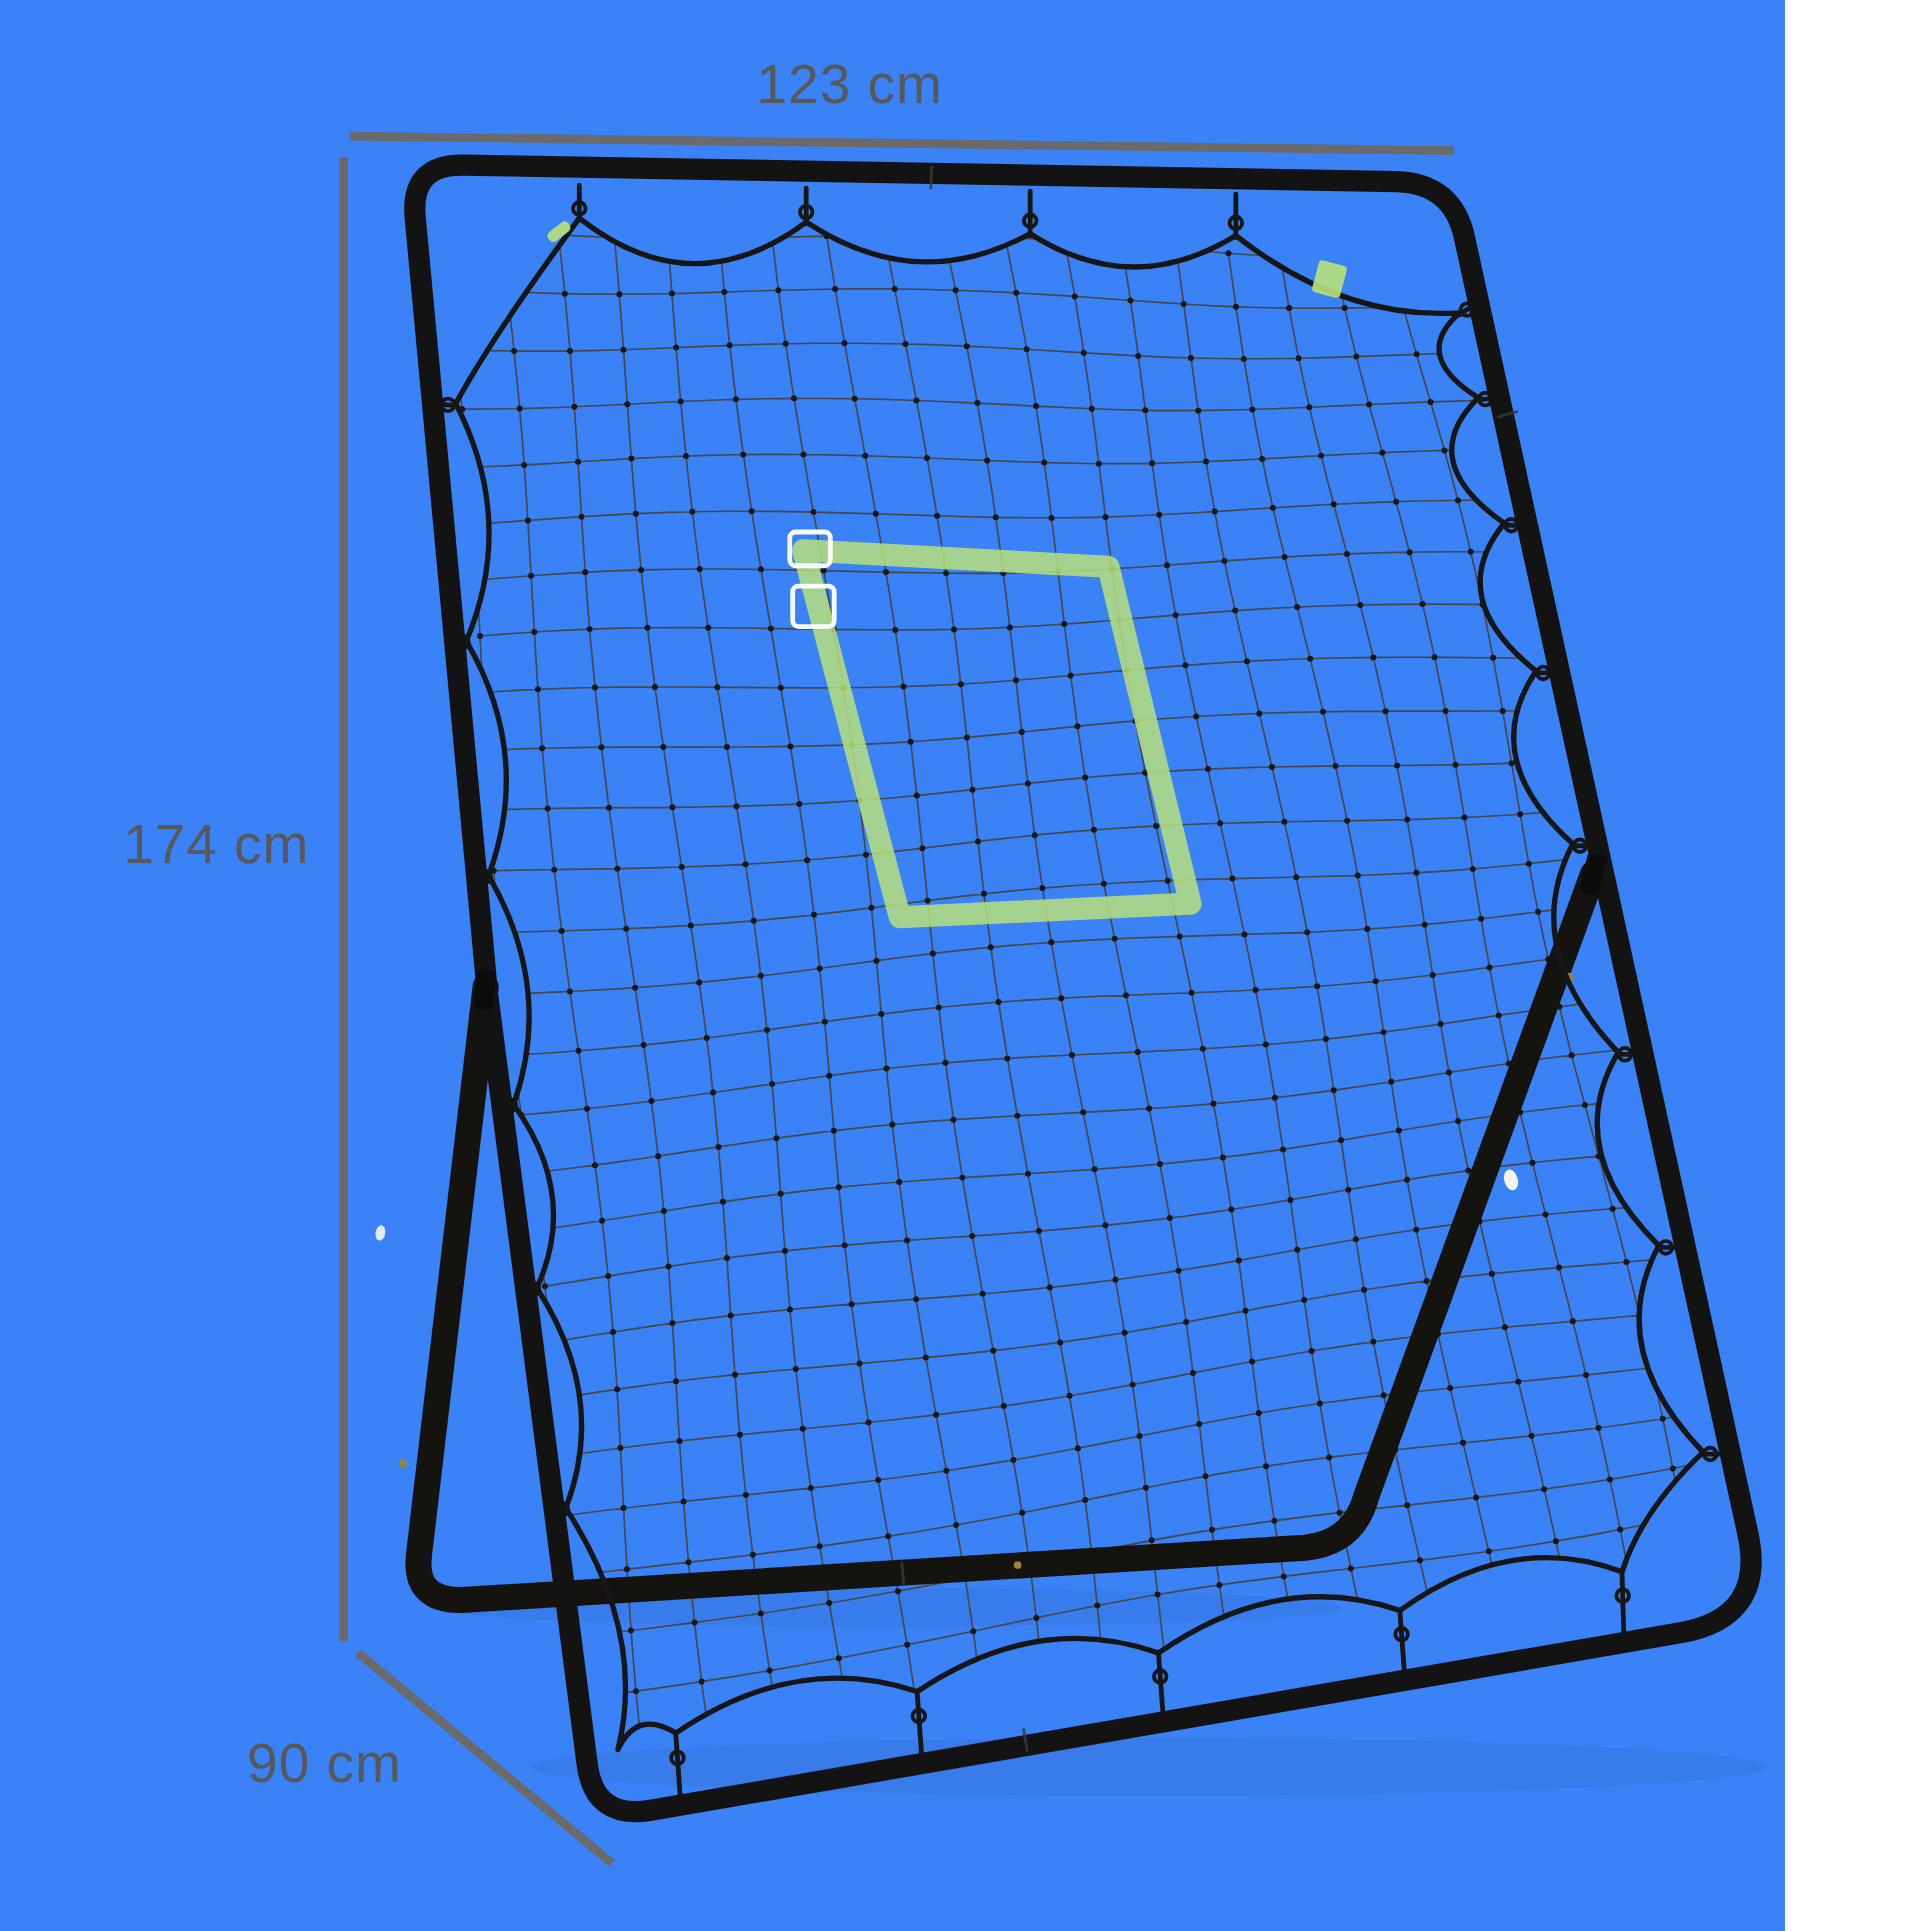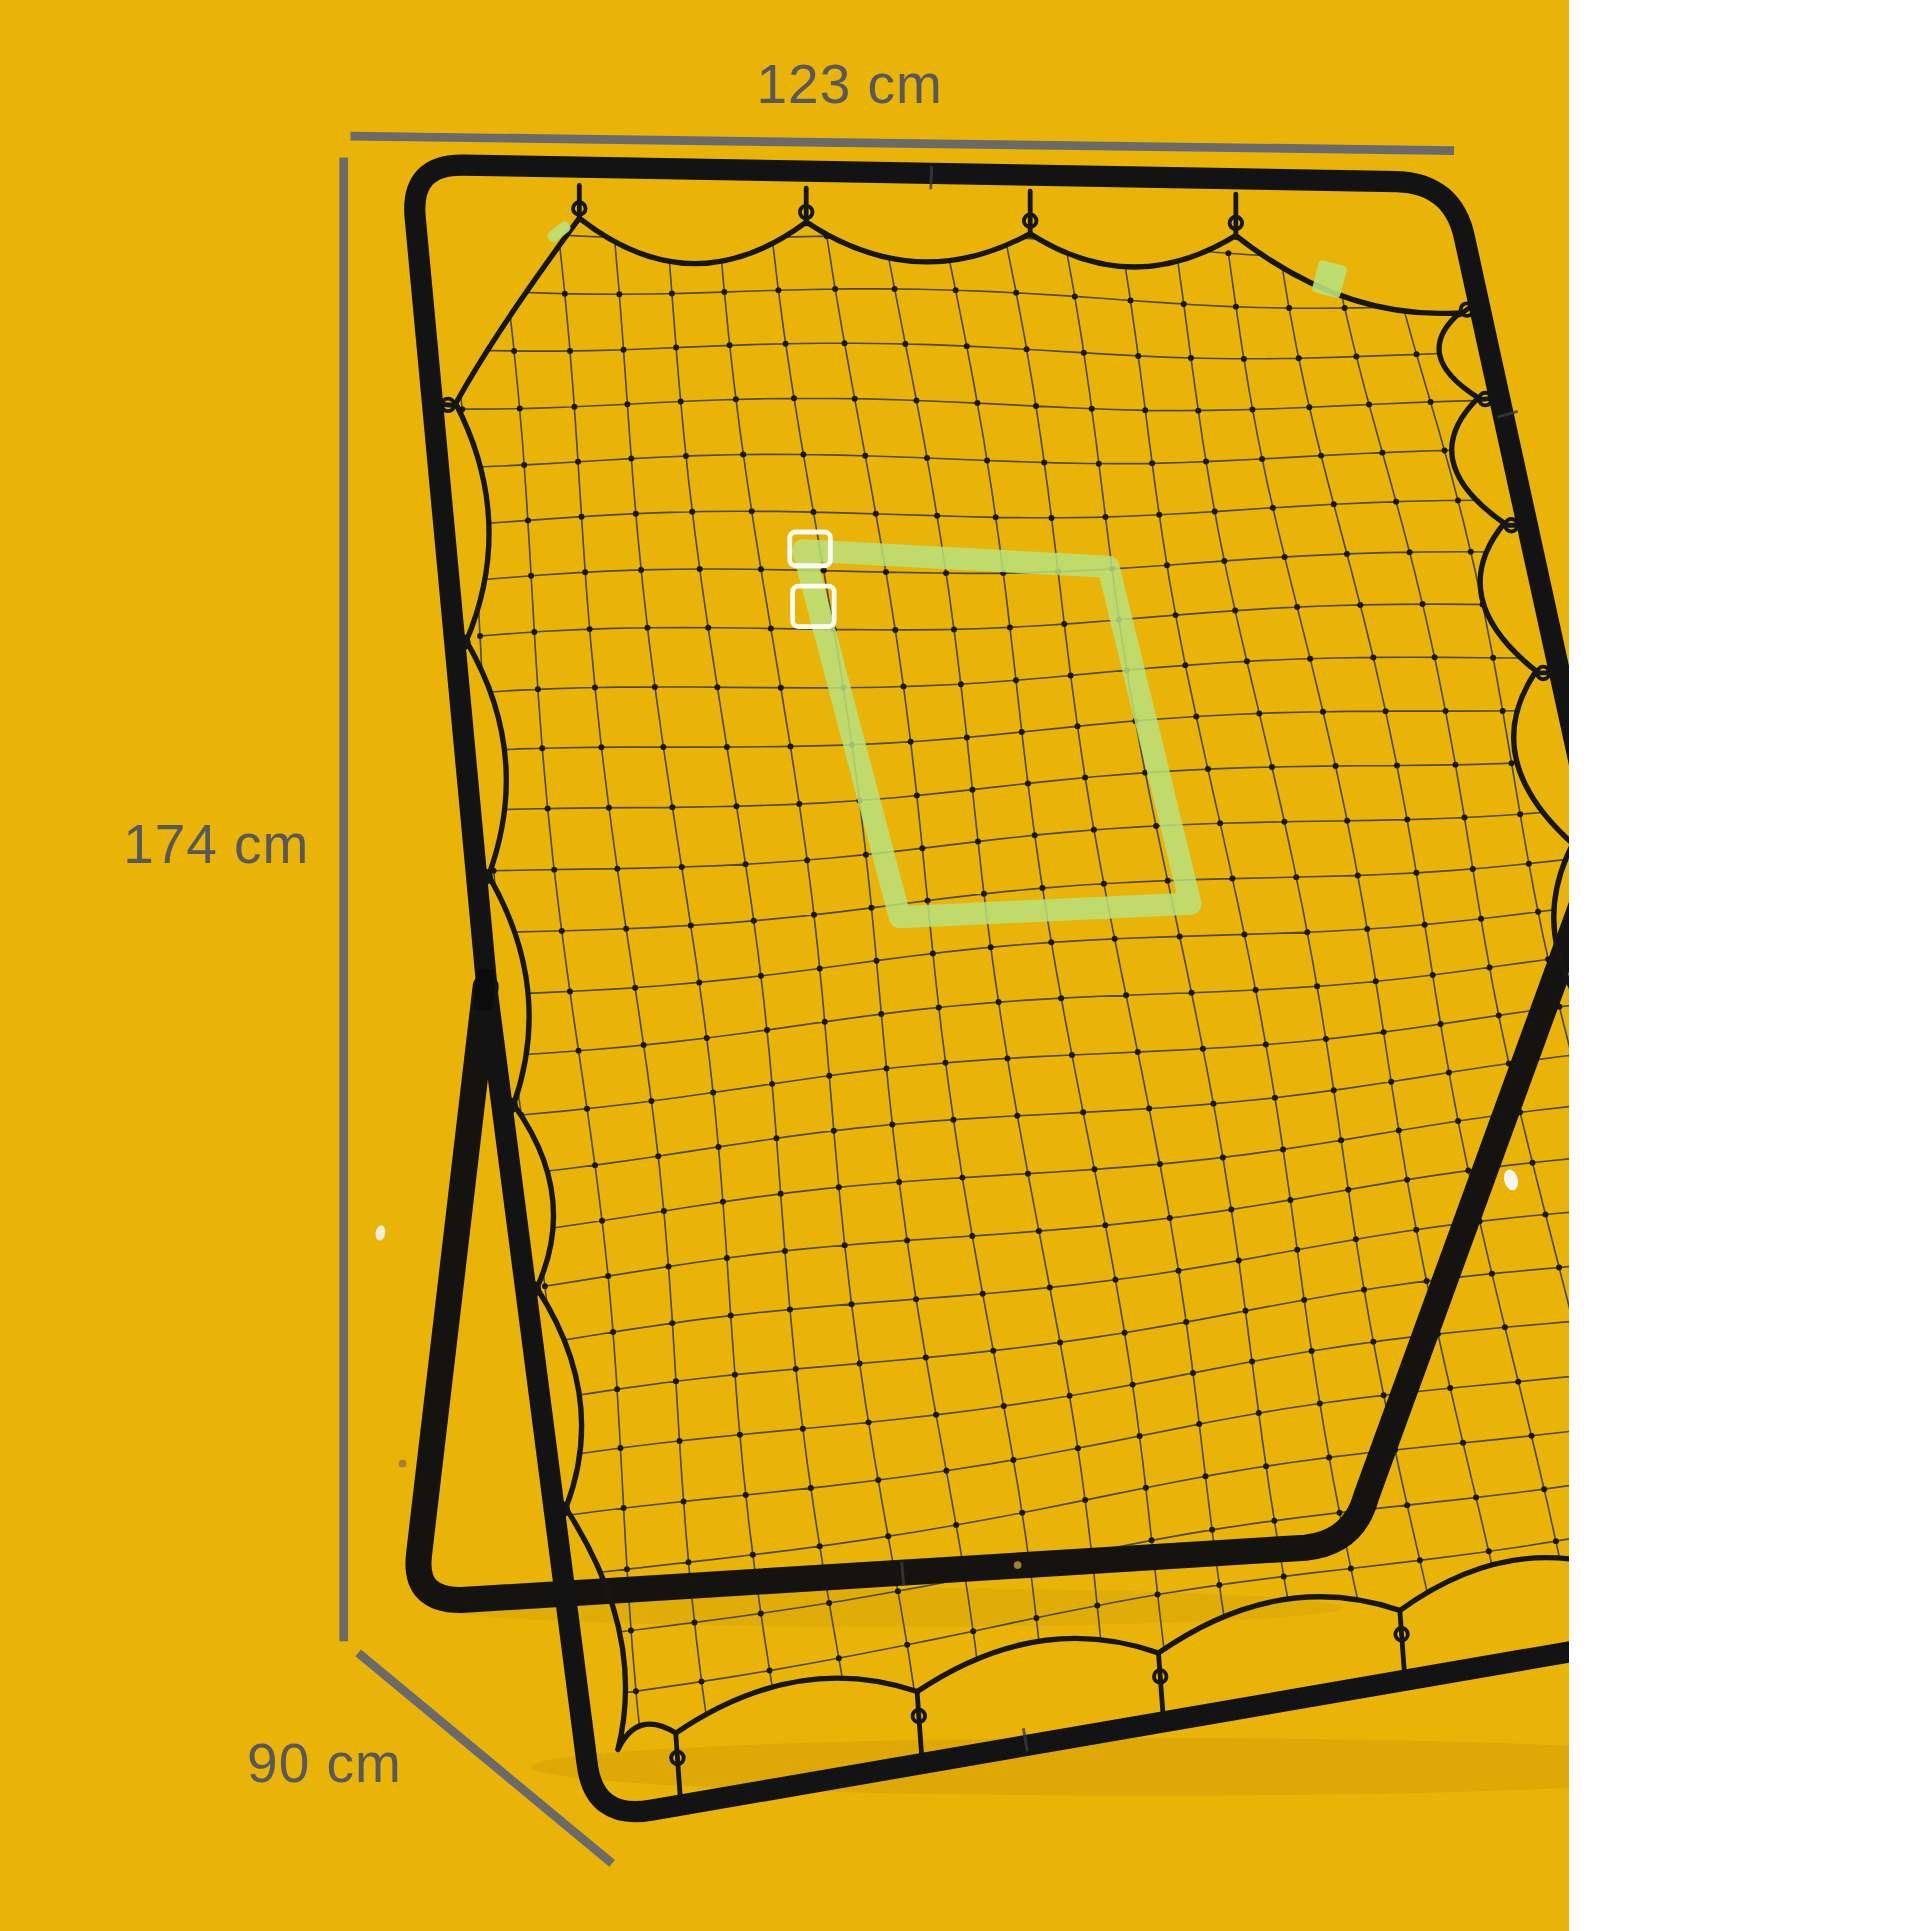--- a/index.html
+++ b/index.html
@@ -1,16 +1,16 @@
 <!DOCTYPE html>
 <html><head>
 <meta charset="utf-8">
 <style>
   html,body{margin:0;padding:0;background:#ffffff;}
-  .stage{position:relative;width:1569px;height:1931px;background:#eab308;overflow:hidden;
+  .stage{position:relative;width:1785px;height:1931px;background:#3b82f6;overflow:hidden;
          font-family:"Liberation Sans", sans-serif;}
   svg{display:block;width:1931px;height:1931px;}
   .dim-label{font-family:"Liberation Sans", sans-serif;font-size:57px;letter-spacing:1px;}
 </style>
 </head>
 <body>
 
 <div class="stage">
 <svg id="scene" viewBox="0 0 2000 2000">
 

